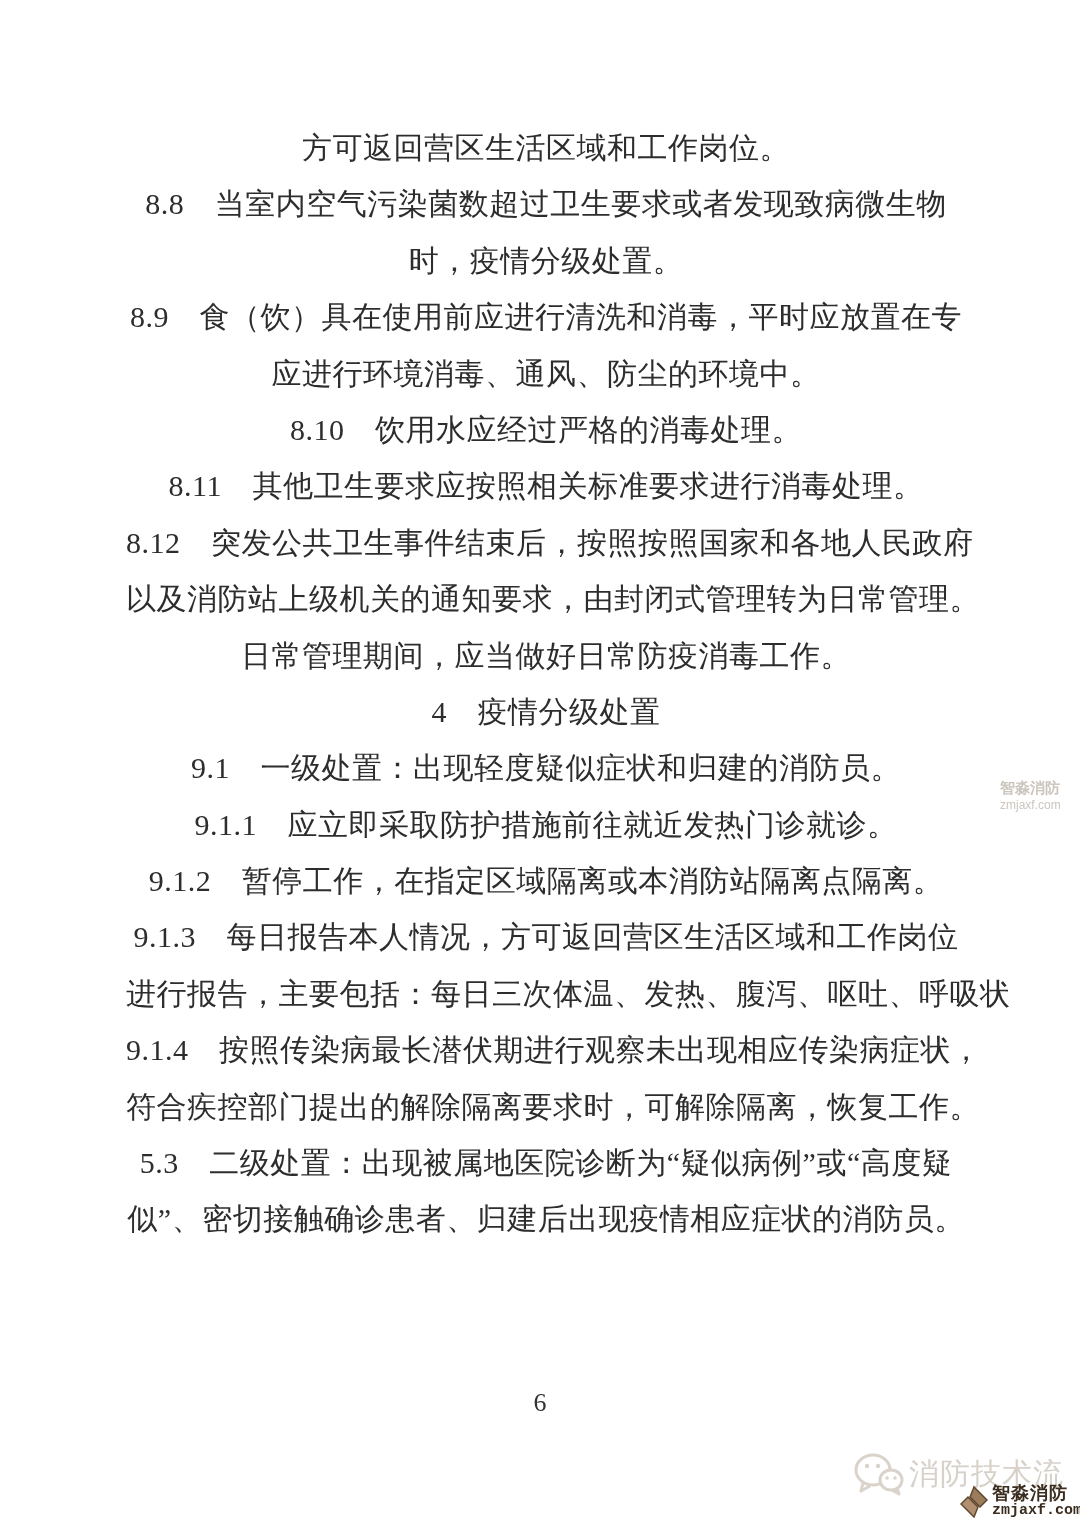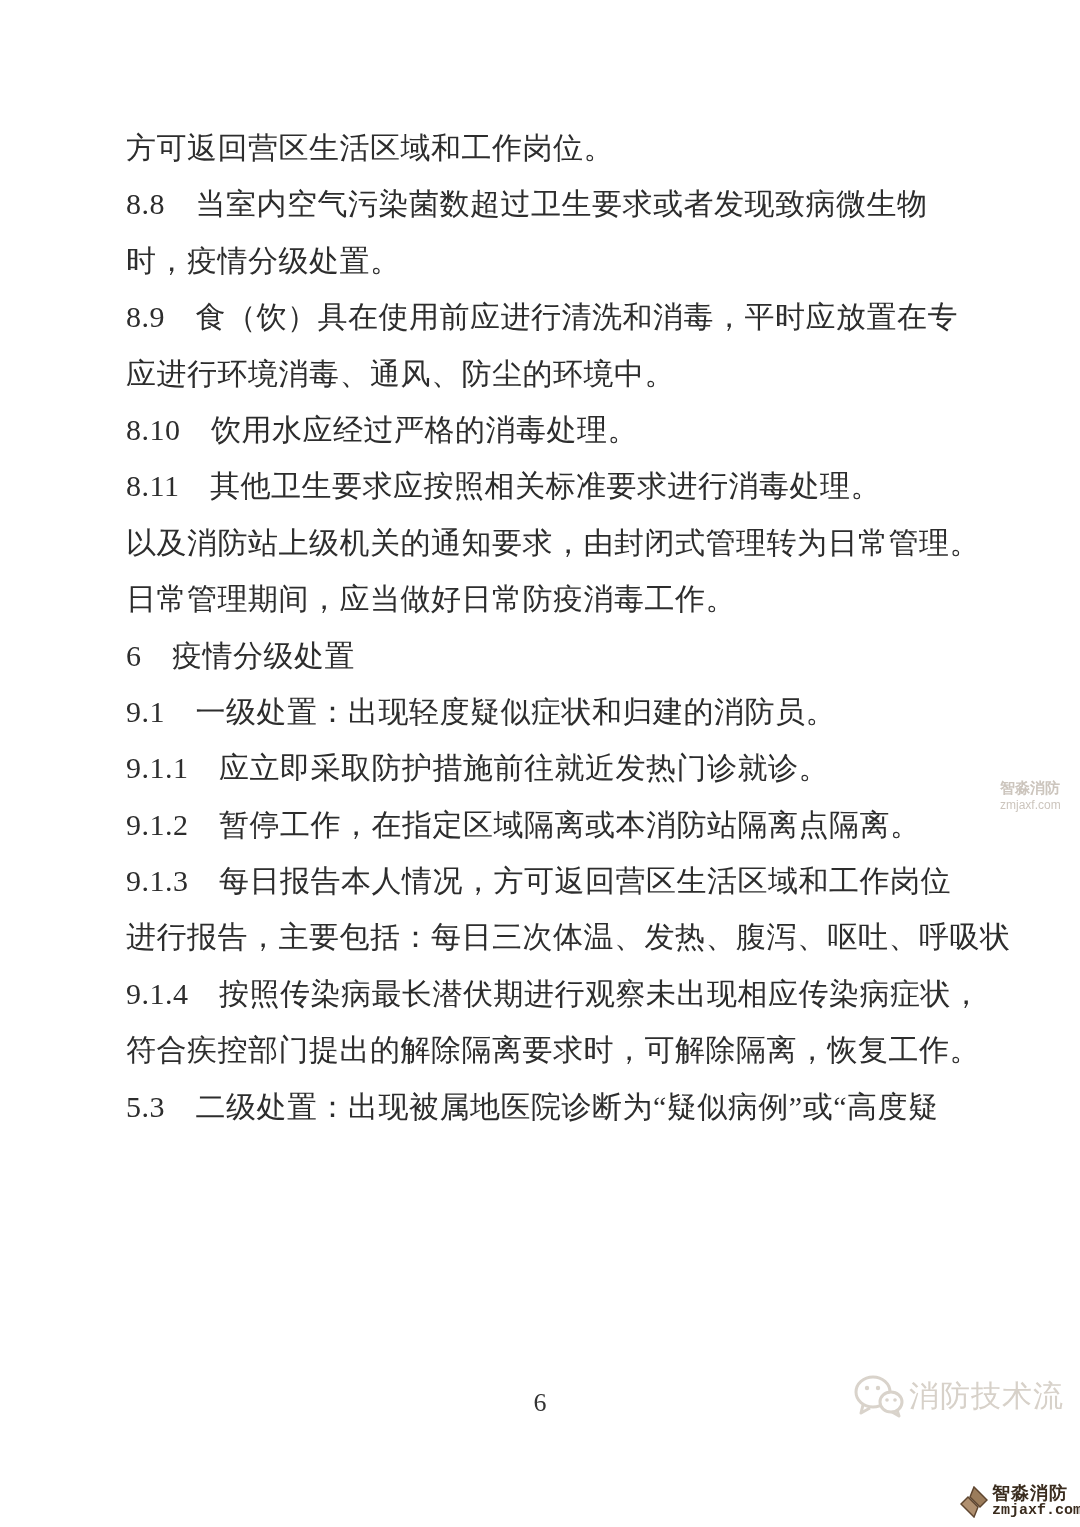--- a/index.html
+++ b/index.html
@@ -5,21 +5,21 @@
   html,body{margin:0;padding:0;background:#ffffff;}
   .page{
     position:relative;
     width:1080px;height:1527px;
     background:#ffffff;
     overflow:hidden;
     font-family:"Liberation Serif","DejaVu Serif",serif;
   }
   .textblock{
     position:absolute;
-    left:126px;top:120px;width:840px;
+    left:126px;top:120px;width:840px;text-align:center;
   }
   .line{
     height:56.4px;
     line-height:56.4px;
     font-size:30px;
     letter-spacing:0.5px;
     color:#2d2d2d;
     white-space:pre;
   }
   .pagenum{
@@ -33,21 +33,21 @@
     position:absolute;
     left:1000px;top:778px;
     font-family:"Liberation Sans","DejaVu Sans",sans-serif;
     color:#ccc5bd;
     line-height:1.3;
   }
   .side-watermark .sw-brand{font-size:15px;font-weight:bold;}
   .side-watermark .sw-url{font-size:12px;}
   .bottom-watermark{
     position:absolute;
-    left:853px;top:1372px;
+    left:853px;top:1450px;
     display:flex;align-items:center;
     color:#d7d1c9;
   }
   .bottom-watermark .bw-icon{width:52px;height:48px;margin-right:4px;}
   .bottom-watermark .bw-label{
     font-size:30px;
     letter-spacing:1px;
     font-family:"Liberation Sans","DejaVu Sans",sans-serif;
   }
   .brand-stamp{
@@ -74,31 +74,33 @@
 <div class="page">
 
   <div class="textblock">
     <div class="line">方可返回营区生活区域和工作岗位。</div>
     <div class="line">8.8　当室内空气污染菌数超过卫生要求或者发现致病微生物</div>
     <div class="line">时，疫情分级处置。</div>
     <div class="line">8.9　食（饮）具在使用前应进行清洗和消毒，平时应放置在专</div>
     <div class="line">应进行环境消毒、通风、防尘的环境中。</div>
     <div class="line">8.10　饮用水应经过严格的消毒处理。</div>
     <div class="line">8.11　其他卫生要求应按照相关标准要求进行消毒处理。</div>
+    <div class="line">8.12　突发公共卫生事件结束后，按照按照国家和各地人民政府</div>
     <div class="line">以及消防站上级机关的通知要求，由封闭式管理转为日常管理。</div>
     <div class="line">日常管理期间，应当做好日常防疫消毒工作。</div>
-    <div class="line">6　疫情分级处置</div>
+    <div class="line">4　疫情分级处置</div>
     <div class="line">9.1　一级处置：出现轻度疑似症状和归建的消防员。</div>
     <div class="line">9.1.1　应立即采取防护措施前往就近发热门诊就诊。</div>
     <div class="line">9.1.2　暂停工作，在指定区域隔离或本消防站隔离点隔离。</div>
     <div class="line">9.1.3　每日报告本人情况，方可返回营区生活区域和工作岗位</div>
     <div class="line">进行报告，主要包括：每日三次体温、发热、腹泻、呕吐、呼吸状</div>
     <div class="line">9.1.4　按照传染病最长潜伏期进行观察未出现相应传染病症状，</div>
     <div class="line">符合疾控部门提出的解除隔离要求时，可解除隔离，恢复工作。</div>
     <div class="line">5.3　二级处置：出现被属地医院诊断为“疑似病例”或“高度疑</div>
+    <div class="line">似”、密切接触确诊患者、归建后出现疫情相应症状的消防员。</div>
   </div>
 
   <div class="pagenum">6</div>
 
   <div class="side-watermark">
     <div class="sw-brand">智淼消防</div>
     <div class="sw-url">zmjaxf.com</div>
   </div>
 
   <div class="bottom-watermark">

